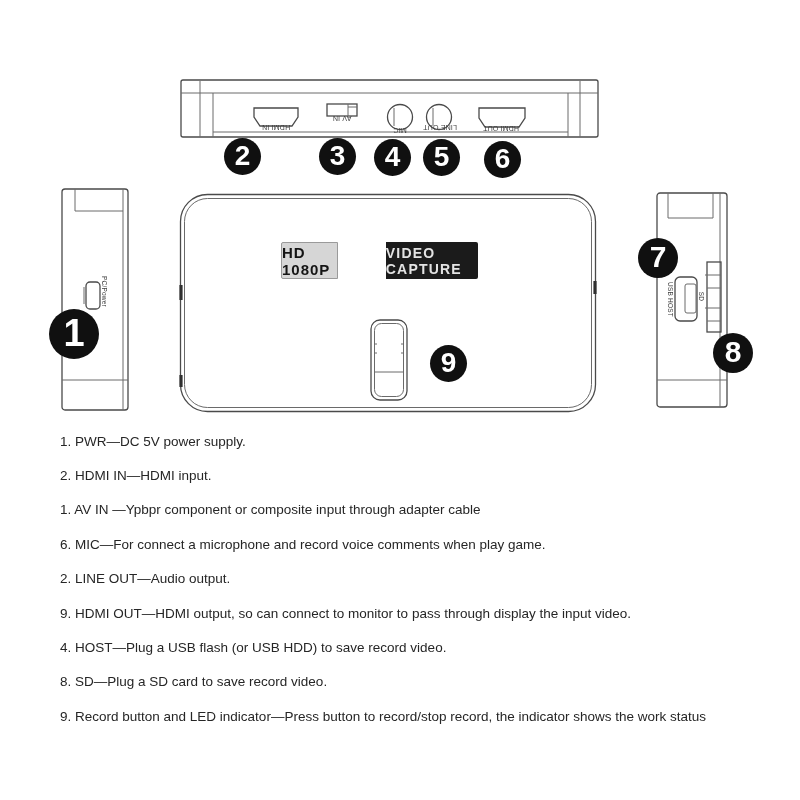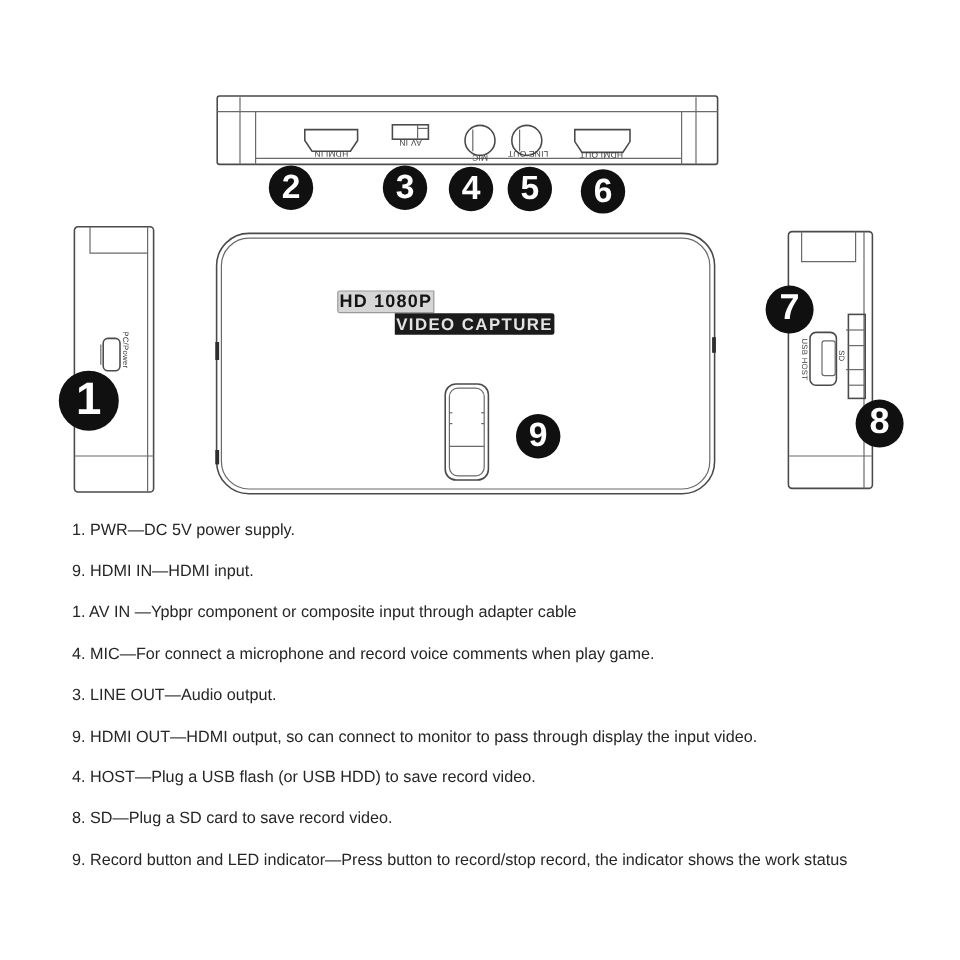--- a/index.html
+++ b/index.html
@@ -13,21 +13,21 @@
   .callout{position:absolute;background:#101010;border-radius:50%;color:#ffffff;
            display:flex;align-items:center;justify-content:center;font-weight:700;}
   .callout span{transform:translateY(-1px);}
   .c-md{width:37px;height:37px;font-size:28px;}
   .c-lg{width:50px;height:50px;font-size:38px;}
   .c-l2{width:40px;height:40px;font-size:30px;}
   .port-label{position:absolute;font-size:7px;color:#3c3c3c;text-align:center;
               white-space:nowrap;transform:rotate(180deg);letter-spacing:.2px;}
   .side-label{position:absolute;font-size:6.5px;color:#3c3c3c;text-align:center;
               white-space:nowrap;transform:rotate(90deg);letter-spacing:.2px;}
-  .plate{position:absolute;left:281px;top:242px;width:197px;height:37px;display:flex;flex-direction:column;}
+  .plate{position:absolute;left:281px;top:242px;width:197px;height:37px;display:flex;}
   .plate-left{width:81px;height:100%;background:#d6d6d6;border:1px solid #9a9a9a;
               box-sizing:border-box;display:flex;align-items:center;justify-content:center;
               font-weight:700;font-size:15px;letter-spacing:1px;color:#141414;border-radius:2px 0 0 2px;}
   .plate-right{width:133px;height:100%;background:#1b1b1b;display:flex;align-items:center;
                justify-content:center;font-weight:700;font-size:14px;letter-spacing:1.2px;
                color:#e3e3e3;border-radius:0 2px 2px 0;margin-left:48px;}
   .legend{position:absolute;left:60px;top:424px;width:730px;color:#262626;}
   .legend-item{height:34.4px;display:flex;align-items:center;font-size:13.5px;white-space:nowrap;}
 </style>
 </head>
@@ -149,23 +149,23 @@
     </div>
   <div class="callout c-l2" style="left:713px;top:333px;">
       <span>8</span>
     </div>
   <div class="callout c-md" style="left:430px;top:345px;">
       <span>9</span>
     </div>
 
   <div class="legend">
     <div class="legend-item">1. PWR—DC 5V power supply.</div>
-    <div class="legend-item">9. HDMI IN—HDMI input.</div>
+    <div class="legend-item">2. HDMI IN—HDMI input.</div>
     <div class="legend-item">1. AV IN —Ypbpr component or composite input through adapter cable</div>
-    <div class="legend-item">4. MIC—For connect a microphone and record voice comments when play game.</div>
-    <div class="legend-item">3. LINE OUT—Audio output.</div>
+    <div class="legend-item">6. MIC—For connect a microphone and record voice comments when play game.</div>
+    <div class="legend-item">2. LINE OUT—Audio output.</div>
     <div class="legend-item">9. HDMI OUT—HDMI output, so can connect to monitor to pass through display the input video.</div>
     <div class="legend-item">4. HOST—Plug a USB flash (or USB HDD) to save record video.</div>
     <div class="legend-item">8. SD—Plug a SD card to save record video.</div>
     <div class="legend-item">9. Record button and LED indicator—Press button to record/stop record, the indicator shows the work status</div>
   </div>
 
 </div>
 
 </body></html>

